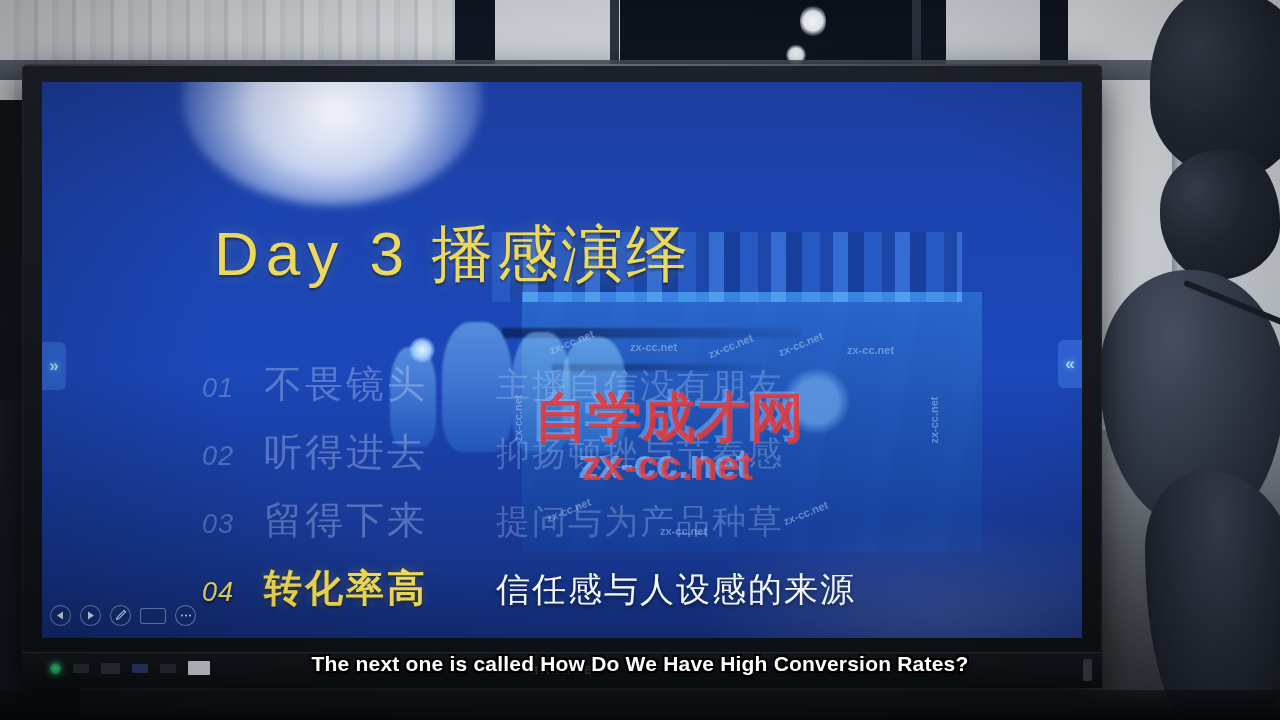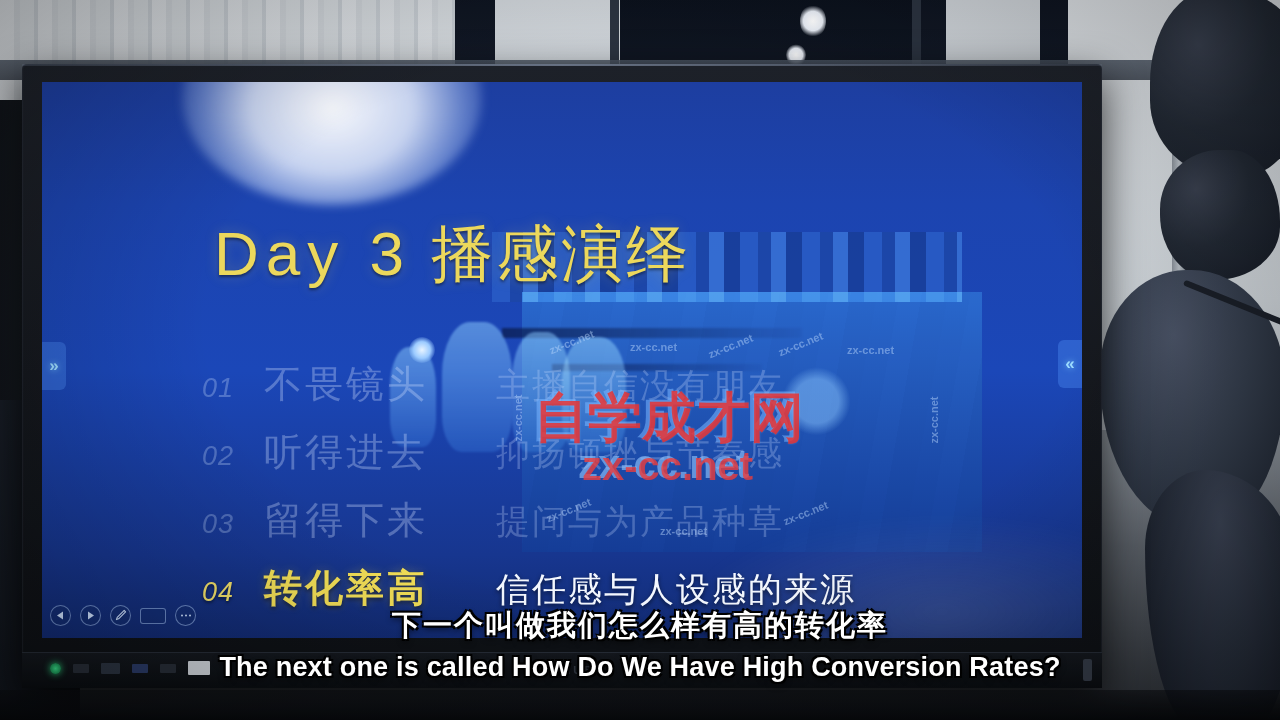--- a/index.html
+++ b/index.html
@@ -304,21 +304,21 @@
     text-align: center;
     font-size: 29px; font-weight: 700;
     color: #ffffff; letter-spacing: 2px;
     text-shadow: -2px -2px 0 #000, 2px -2px 0 #000, -2px 2px 0 #000, 2px 2px 0 #000,
                  0 3px 6px rgba(0,0,0,.85);
     z-index: 40;
   }
   .sub-en {
     position: absolute; left: 0; top: 652px; width: 1280px;
     text-align: center;
-    font-size: 27px; font-weight: 700;
+    font-size: 21px; font-weight: 700;
     color: #ffffff; letter-spacing: .2px;
     text-shadow: -2px -2px 0 #000, 2px -2px 0 #000, -2px 2px 0 #000, 2px 2px 0 #000,
                  0 3px 7px rgba(0,0,0,.9);
     z-index: 40;
   }
 
   .vignette {
     position: absolute; inset: 0; pointer-events: none; z-index: 35;
     background: radial-gradient(ellipse at 50% 45%, rgba(0,0,0,0) 48%, rgba(0,0,0,.32) 100%);
   }
@@ -469,18 +469,17 @@
         <span class="port usb"></span>
         <span class="port blue"></span>
         <span class="port"></span>
         <span class="port big"></span>
       </div>
       <div class="tv-brand">MAXHUB</div>
       <div class="tv-sidebtn"></div>
     </div>
   </div>
 
-  <div class="sub-cn">下一个叫做我们怎么样有高的转化率</div>
   <div class="sub-en">The next one is called How Do We Have High Conversion Rates?</div>
 
   <div class="bottom-dark"></div>
   <div class="vignette"></div>
 </div>
 
 </body></html>

